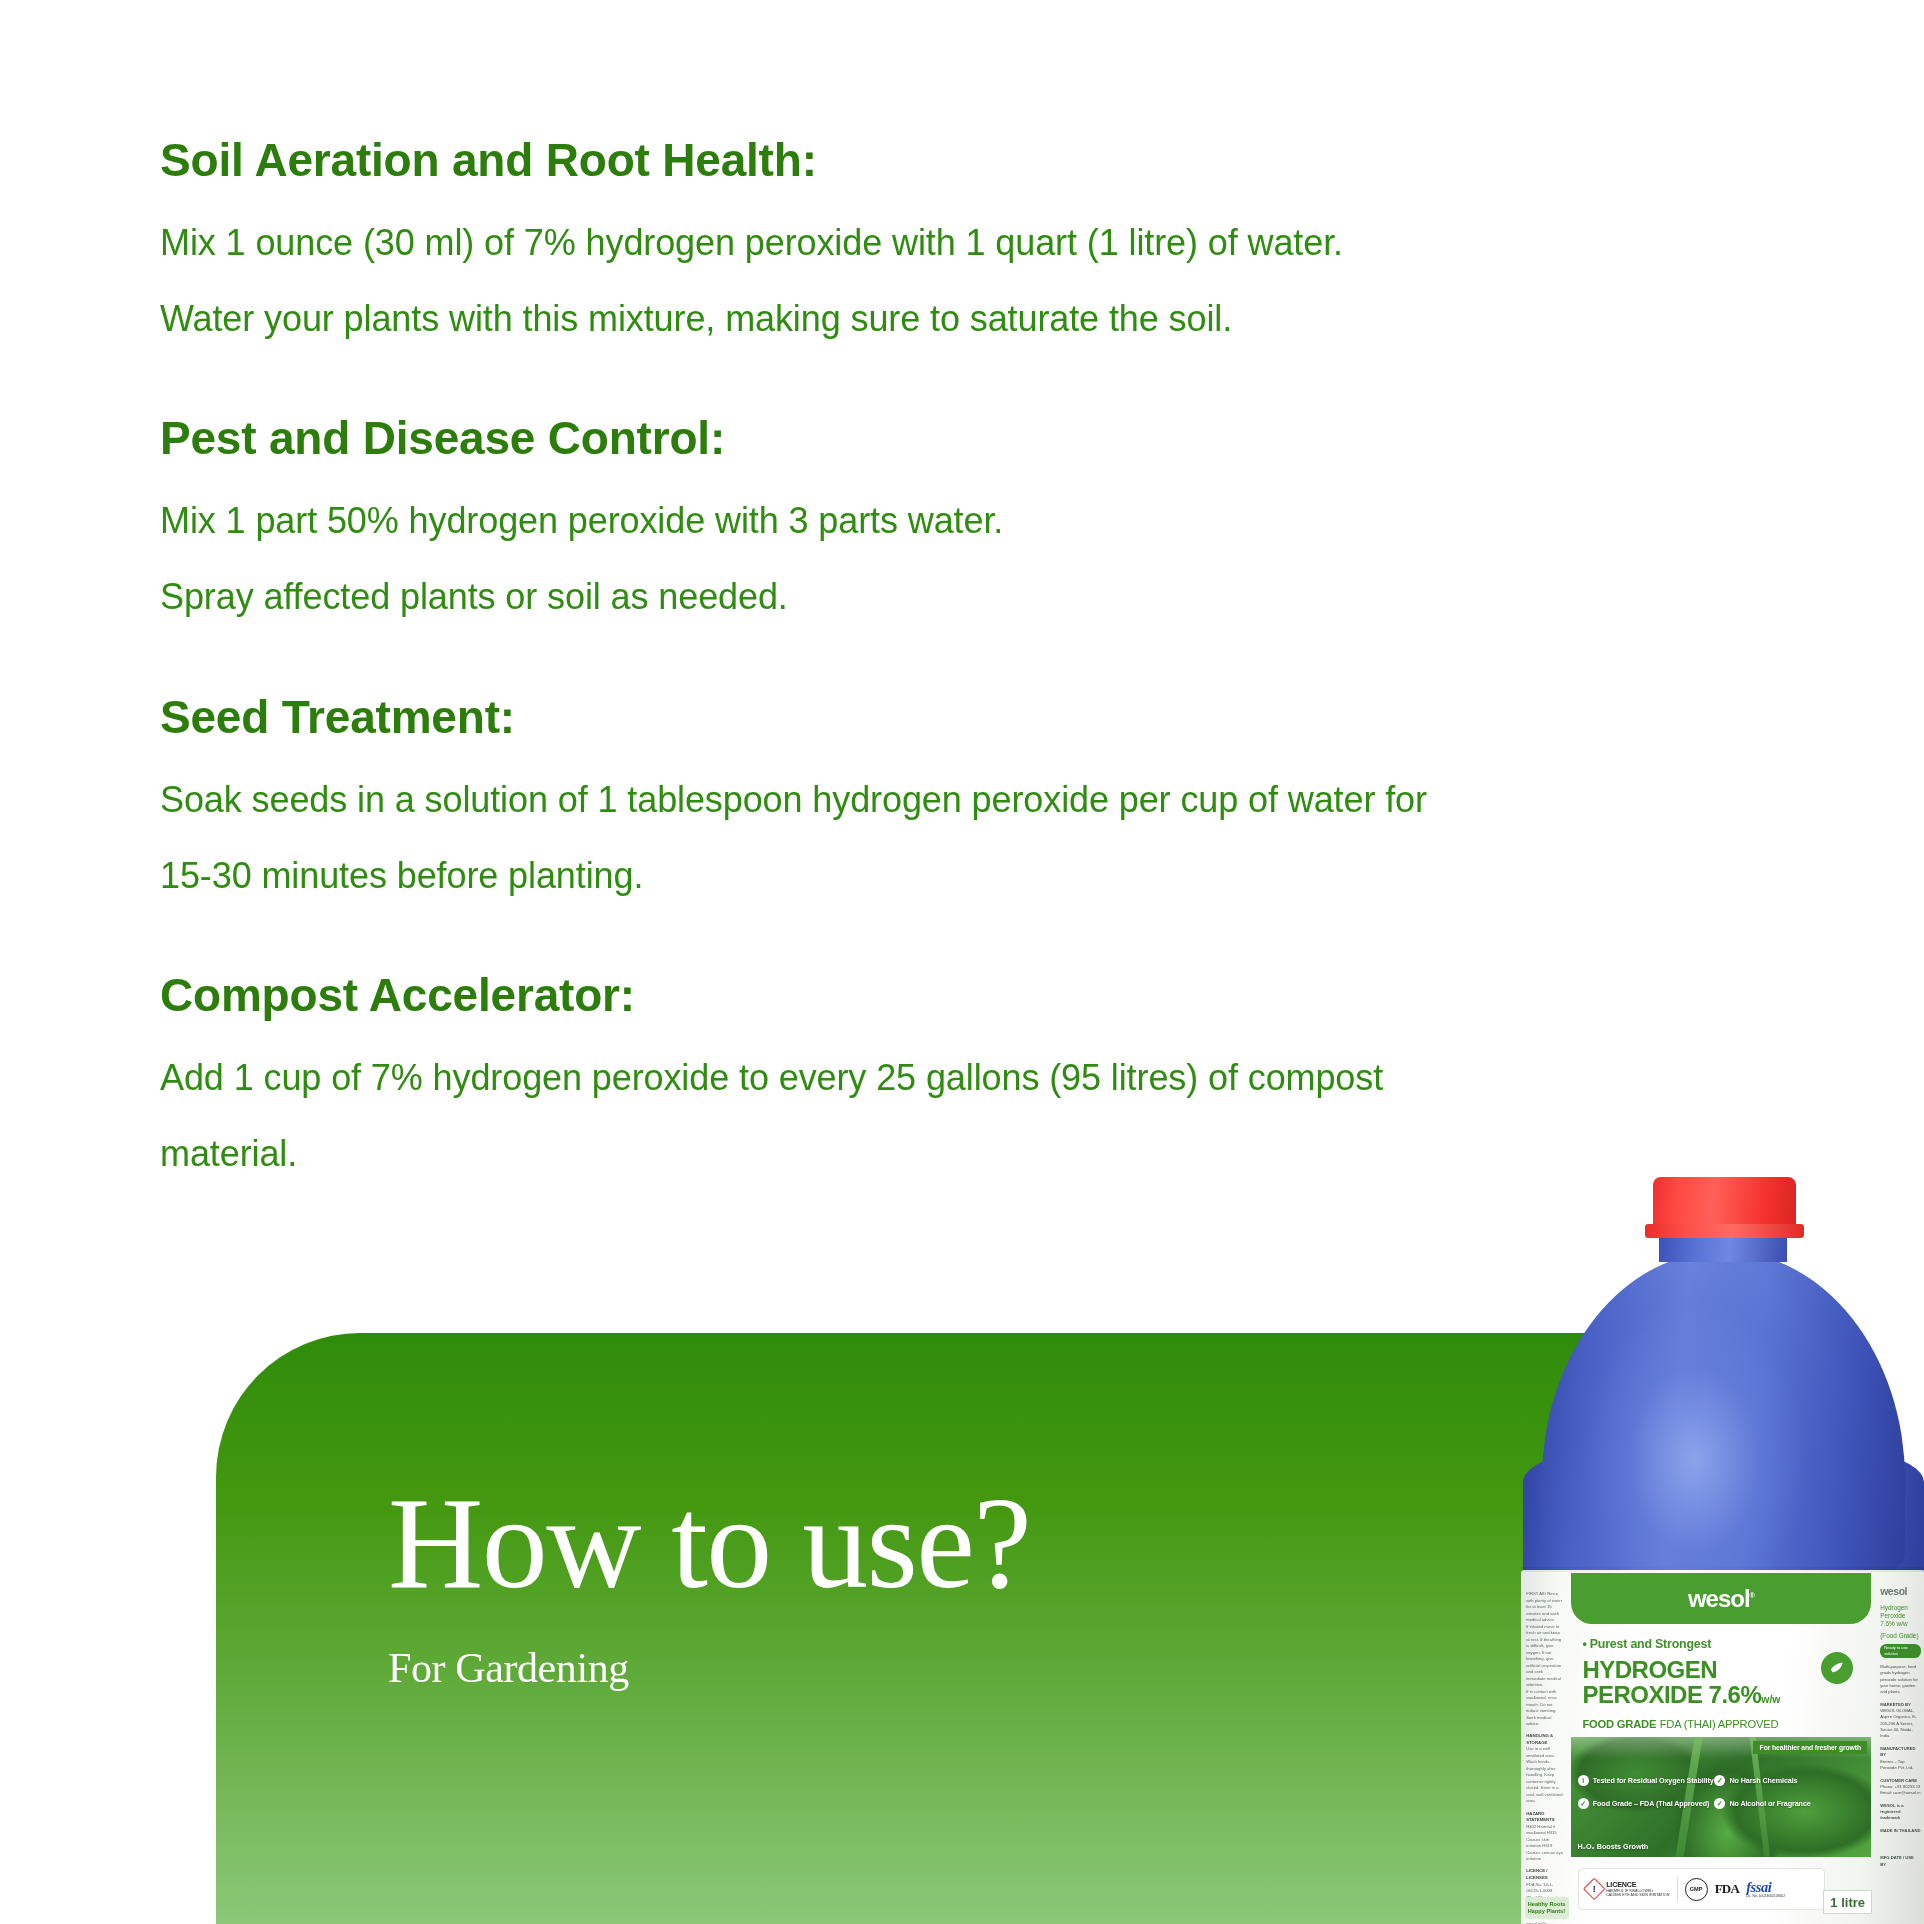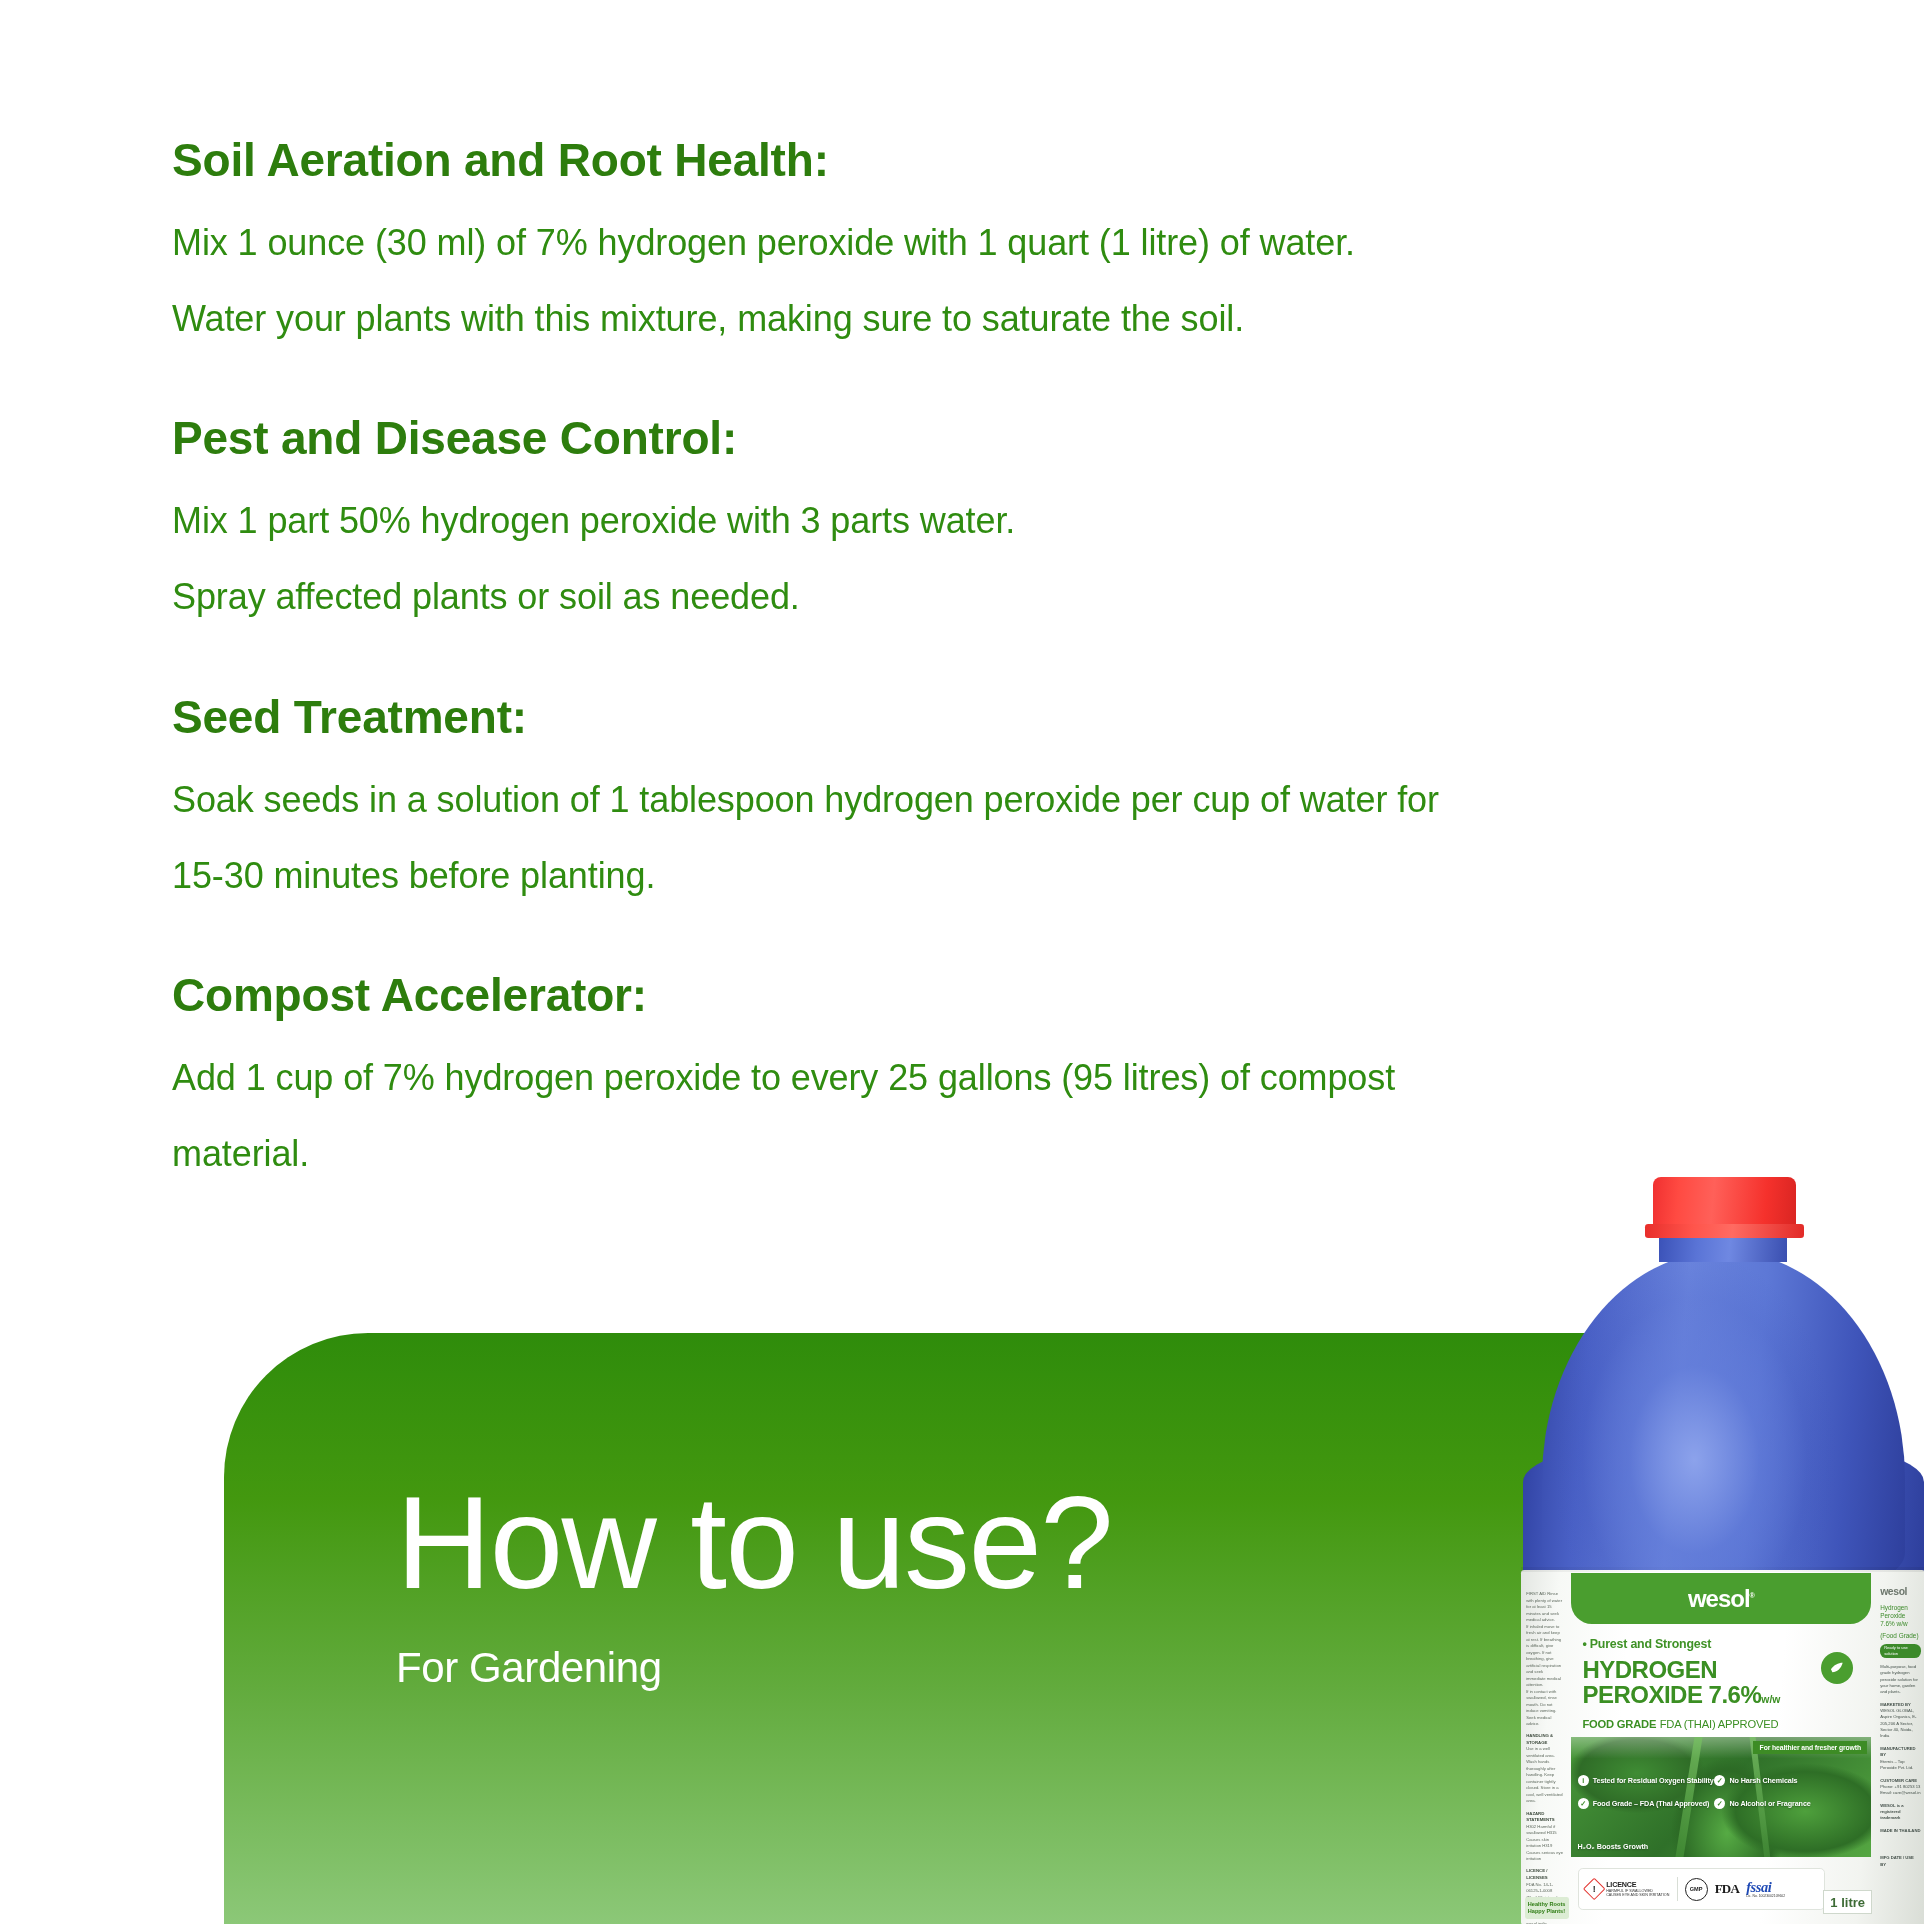--- a/index.html
+++ b/index.html
@@ -9,21 +9,21 @@
     font-family:"Liberation Sans", sans-serif;
     overflow:hidden;
     position:relative;
   }
   #page{position:relative;width:1925px;height:1925px;overflow:hidden;background:#fff;}
 
   
   .instructions{
     position:absolute;left:160px;top:136px;width:1700px;
   }
-  .sec{margin-bottom:74px;margin-left:12px;}
+  .sec{margin-bottom:74px;}
   .sec:last-child{margin-bottom:0;}
   .sec-title{
     font-size:46px;
     font-weight:700;
     color:#2d7d0d;
     letter-spacing:-0.2px;
     margin:0 0 35px 0;
     line-height:1.08;
   }
   .sec-line{
@@ -33,25 +33,26 @@
     line-height:1.22;
     margin:0 0 32px 0;
     letter-spacing:-0.1px;
     max-width:1572px;
   }
   .sec-line:last-child{margin-bottom:0;}
 
   
   .hero{
     position:absolute;
-    left:224px;top:1333px;
+    left:216px;top:1333px;
     width:1392px;height:592px;
     background:linear-gradient(180deg,#2f8c0b 0%,#43980f 28%,#62ab3d 60%,#8cc878 100%);
     border-top-left-radius:144px;
     overflow:hidden;
+    font-family:Liberation Serif, serif;
   }
   .hero-inner{
     position:absolute;left:172px;top:144px;
   }
   .hero-title{
     color:#ffffff;
     font-size:132px;
     font-weight:400;
     line-height:1;
     margin:0;

